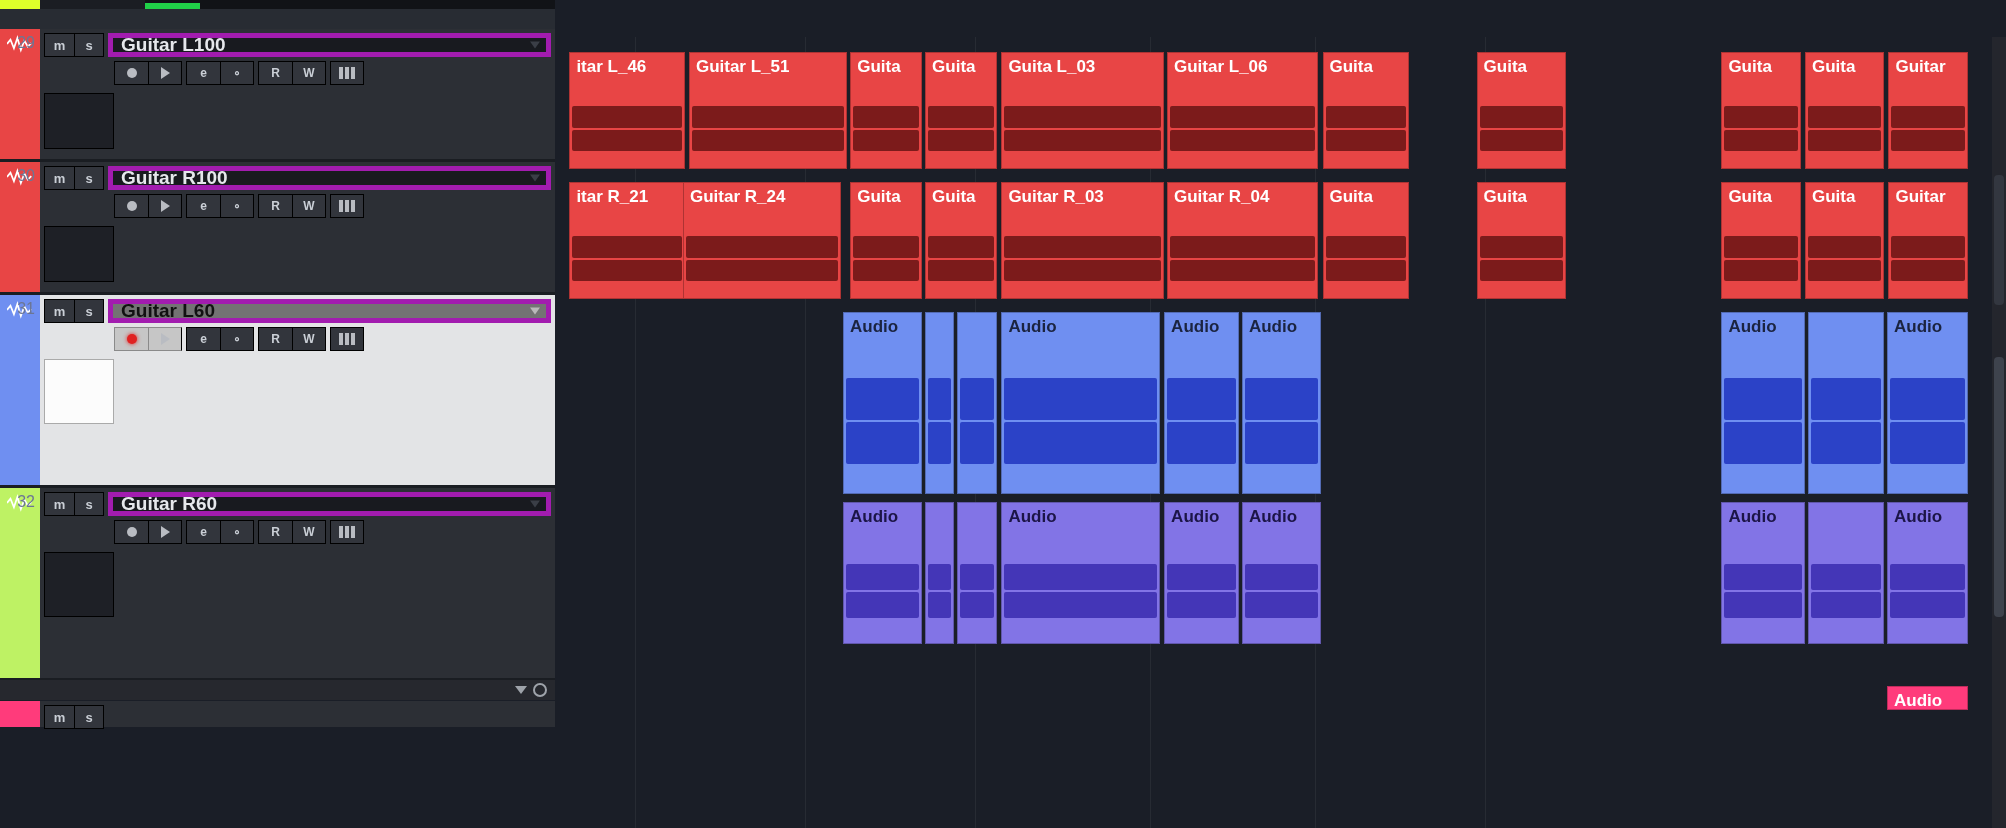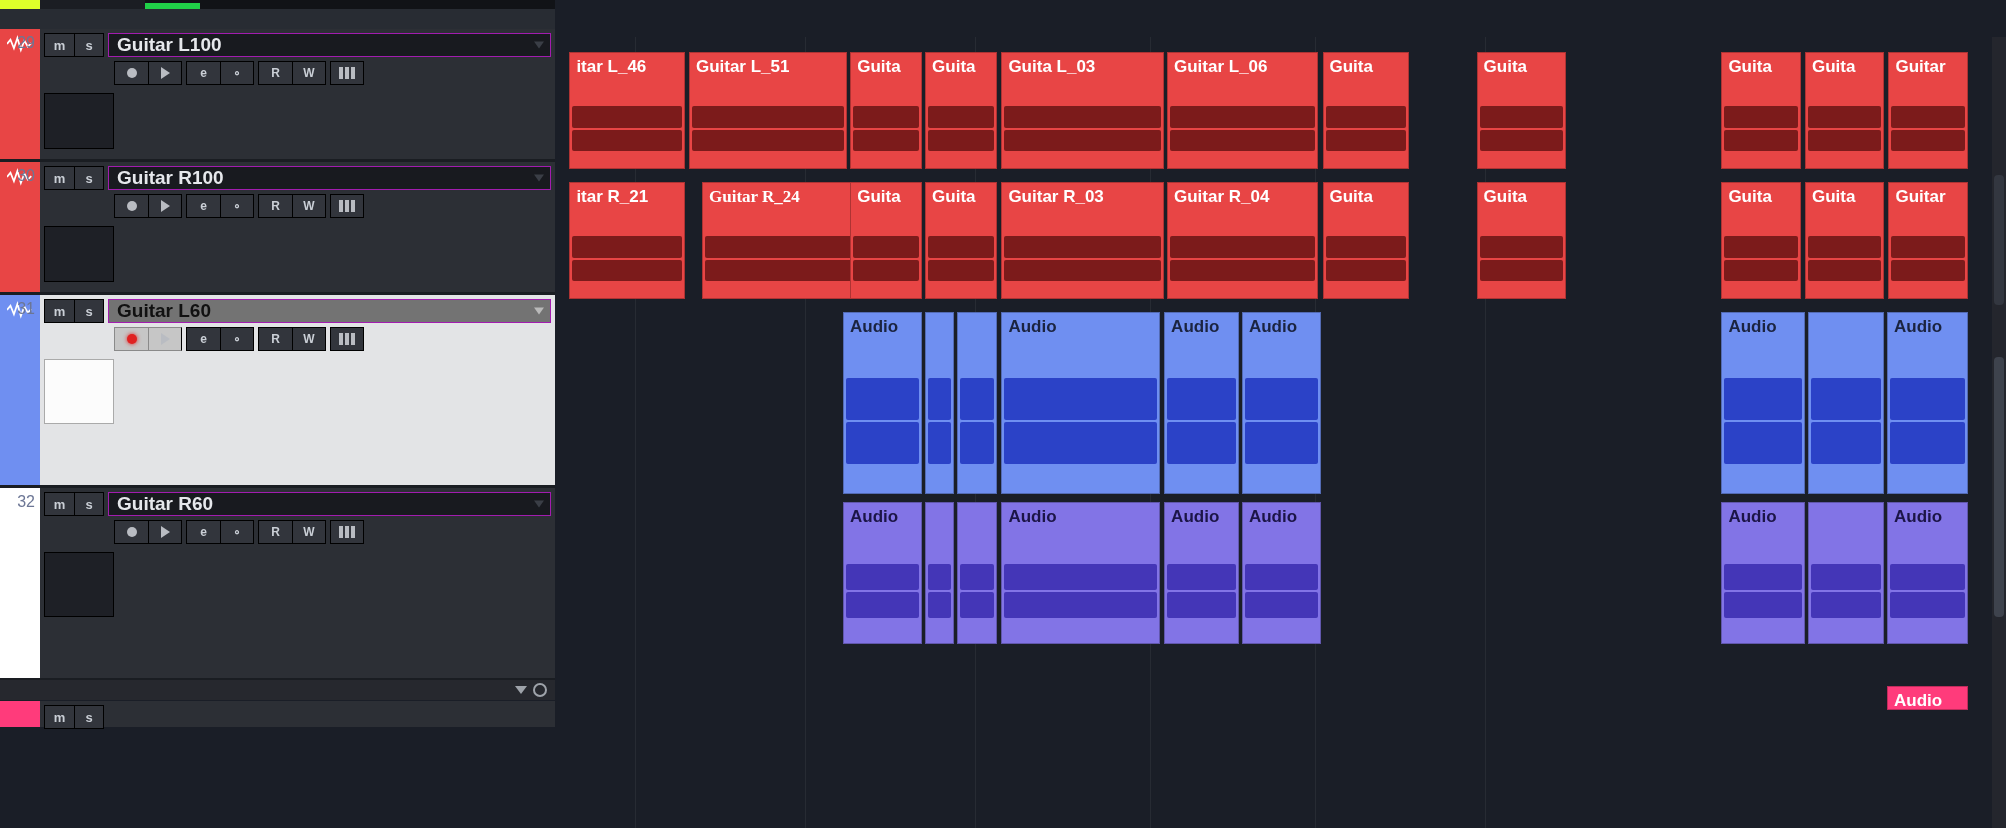--- a/index.html
+++ b/index.html
@@ -15,21 +15,21 @@
 .color-spine svg { width:26px; height:18px; margin-top:2px; }
 .track-number { position:absolute; right:5px; top:5px; font-size:16px; color:#6c7695; }
 .track-body { flex:1; padding:4px; display:flex; flex-direction:column; gap:4px; position:relative; }
 .track-header-row { display:flex; align-items:center; gap:4px; }
 
 .btn { height:24px; border:1px solid #000; background:#32353c; color:#cacfd6; display:flex; align-items:center; justify-content:center; font-weight:bold; font-size:13px; cursor:pointer; }
 .btn-group { display:flex; }
 .btn-group .btn { border-right:0; }
 .btn-group .btn:last-child { border-right:1px solid #000; }
 .btn.ms { width:30px; }
-.track-name-field { flex:1; height:24px; background:#181a1f; border:1px solid #a21caf; color:#e6e8ec; font-weight:bold; font-size:19px; padding:0 8px; display:flex; align-items:center; position:relative; }
+.track-name-field { flex:1; height:24px; background:#181a1f; border:5px solid #a21caf; color:#e6e8ec; font-weight:bold; font-size:19px; padding:0 8px; display:flex; align-items:center; position:relative; }
 .track-name-field.sel { background:#737373; color:#111; }
 .dropdown-arrow { position:absolute; right:6px; top:50%; transform:translateY(-50%); width:0; height:0; border-left:5px solid transparent; border-right:5px solid transparent; border-top:7px solid #3a3e46; }
 .track-controls-row { display:flex; align-items:center; gap:4px; padding-left:70px; }
 .ctrl { width:34px; height:24px; border:1px solid #000; background:#32353c; display:flex; align-items:center; justify-content:center; color:#cacfd6; font-size:12px; font-weight:bold; cursor:pointer; }
 .ctrl-group { display:flex; }
 .ctrl-group .ctrl { border-right:0; }
 .ctrl-group .ctrl:last-child { border-right:1px solid #000; }
 .rec-dot { width:10px; height:10px; border-radius:50%; background:#b9bcc2; }
 .rec-dot.armed { background:#e02222; box-shadow:0 0 4px #e02222; }
 .monitor-tri { width:0; height:0; border-top:6px solid transparent; border-bottom:6px solid transparent; border-left:9px solid #b9bcc2; }
@@ -240,21 +240,21 @@
                   <span></span>
                   <span></span>
                 </div>
               </div>
       </div>
       <div class="track-thumb sel"></div>
     </div>
         </div>
         <div class="divider"></div>
         <div class="track-row" style="height: 190px;">
-    <div class="color-spine" style="background:#ffffff">
+    <div class="color-spine" style="background:#bef264">
       <svg viewBox="0 0 30 18">
               <polyline points="0,9 4,4 8,14 12,2 16,16 20,5 24,12 28,8" stroke="#fff" stroke-width="2" fill="none"></polyline>
             </svg>
       <span class="track-number">32</span>
     </div>
     <div class="track-body  track-body-pad">
       <div class="track-header-row">
         <div class="btn-group">
           <div class="btn ms">m</div>
           <div class="btn ms">s</div>
@@ -403,21 +403,21 @@
           </div>
         </div>
         <div class="lane" style="top: 142px; height: 123px;">
           <div class="clip red" style="left: 14.4px; width: 115.2px;">
             <div class="label">itar R_21</div>
       <div class="wave">
               <div class="band"></div>
               <div class="band"></div>
             </div>
           </div>
-          <div class="clip red" style="left: 147px; width: 158.4px; font-family: Liberation Serif, serif;">
+          <div class="clip red" style="left: 128px; width: 158.4px;">
             <div class="label">Guitar R_24</div>
       <div class="wave">
               <div class="band"></div>
               <div class="band"></div>
             </div>
           </div>
           <div class="clip red" style="left: 295.2px; width: 72px;">
             <div class="label">Guita</div>
       <div class="wave">
               <div class="band"></div>

